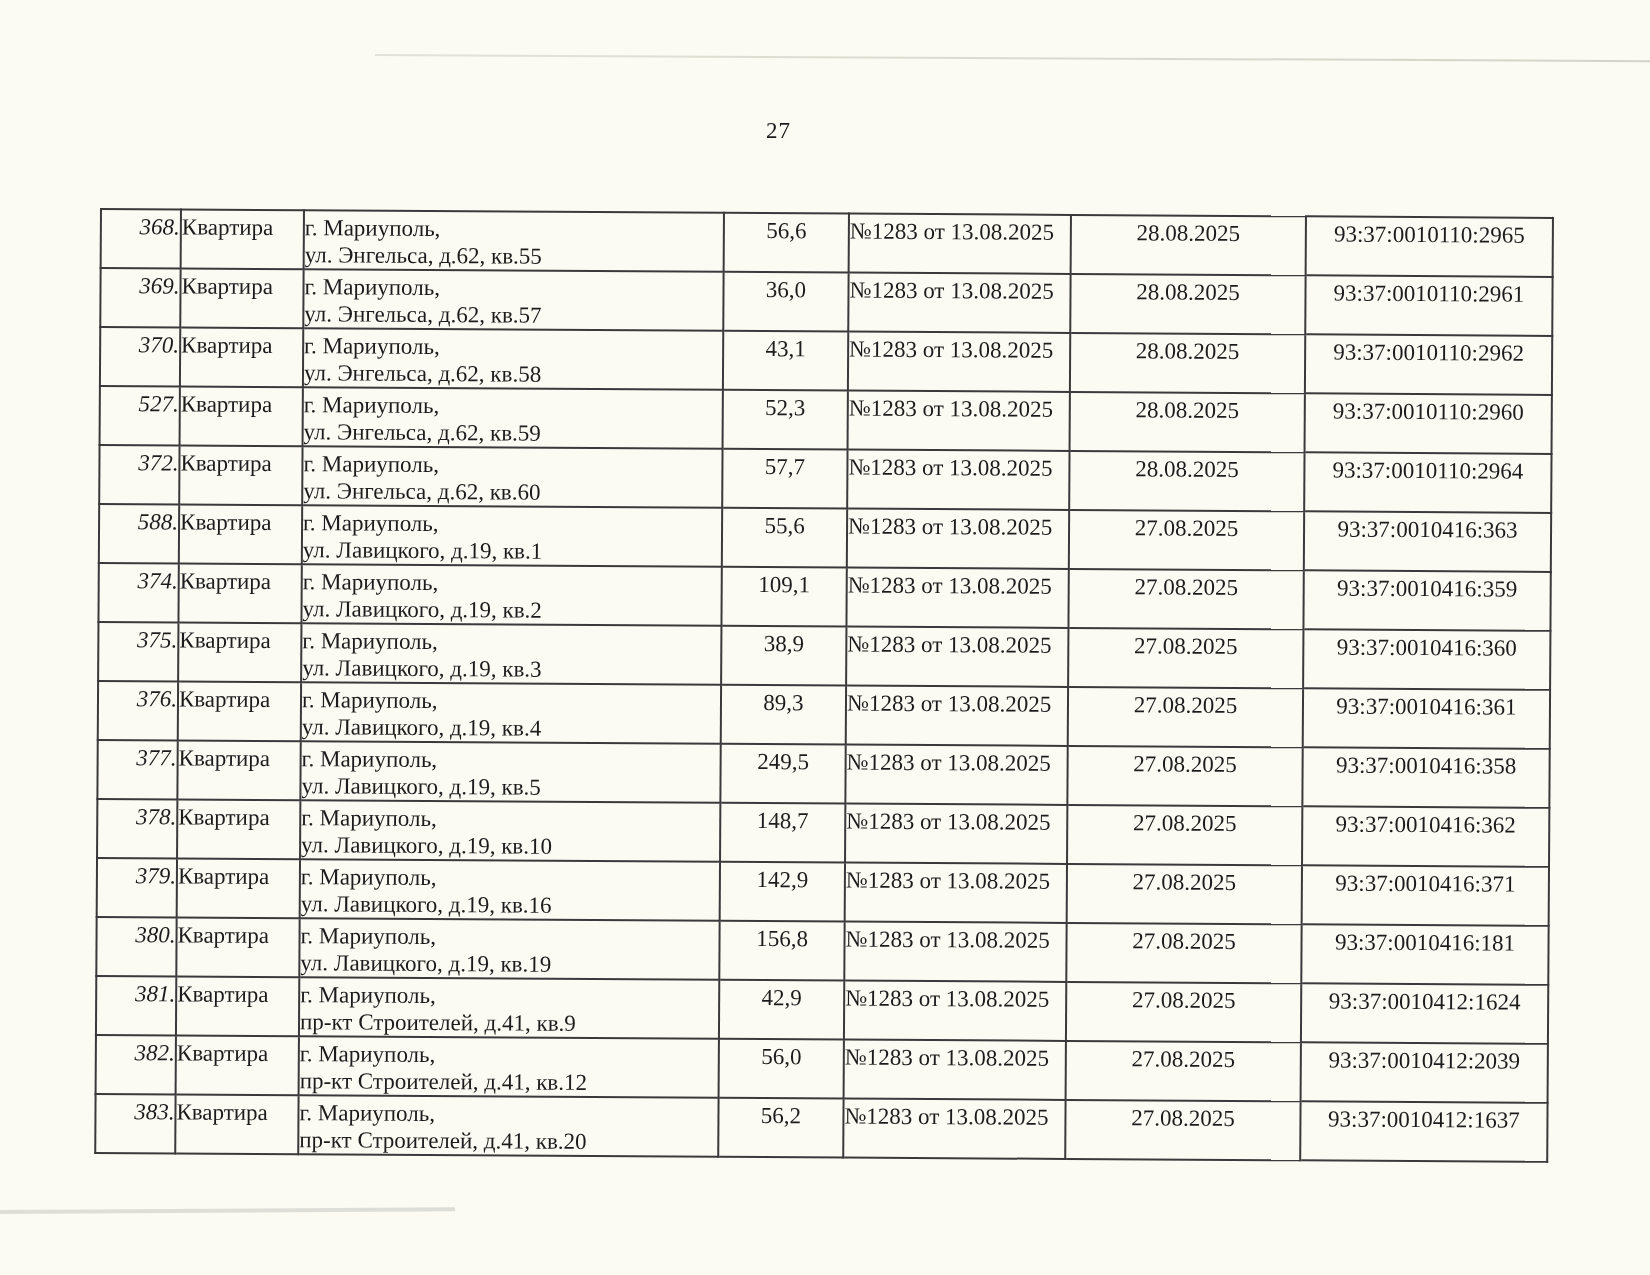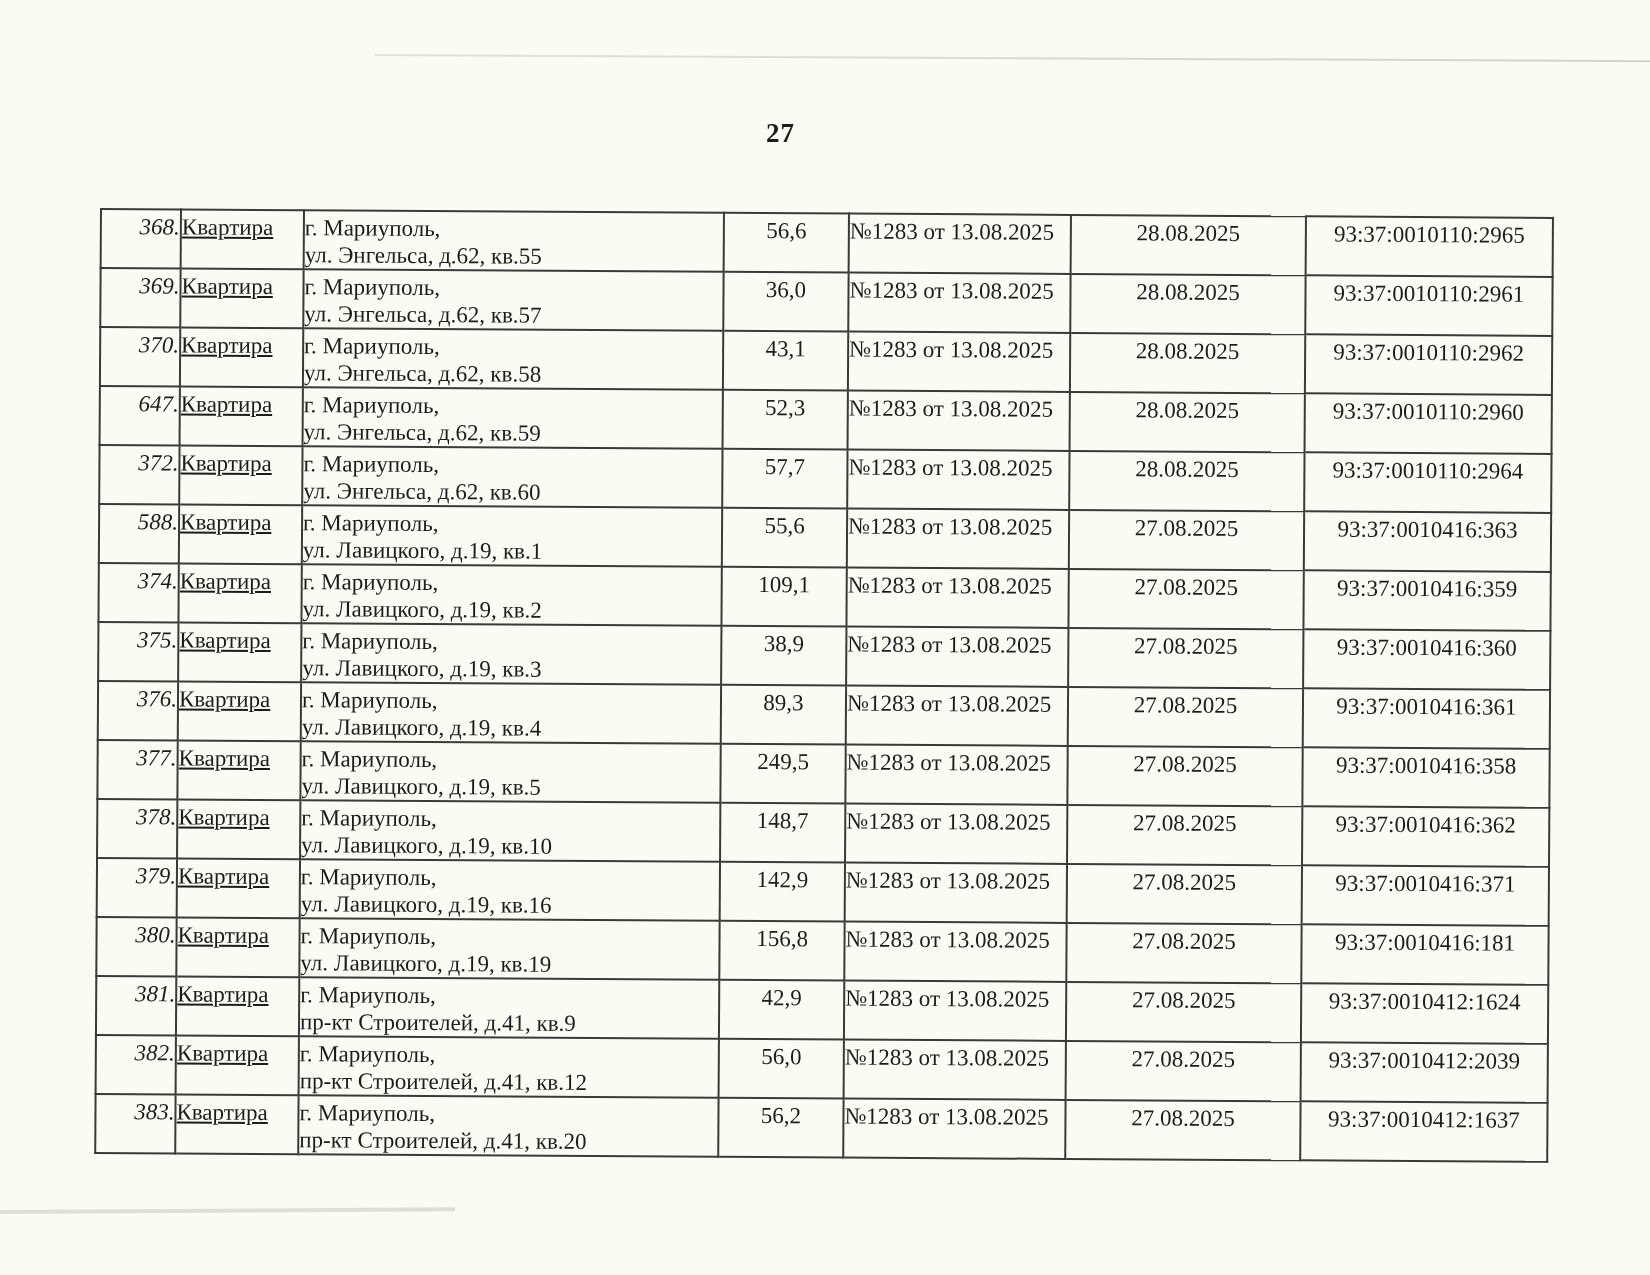--- a/index.html
+++ b/index.html
@@ -15,23 +15,22 @@
   .page {
     position: relative;
     width: 1650px;
     height: 1275px;
     background: #fbfaf3;
   }
   .page-number {
     position: absolute;
     top: 118px;
     left: 766px;
-    font-size: 27px;
+    font-size: 23px;
     letter-spacing: 1px;
-    font-weight: bold;
   }
   
   .artifact-top {
     position: absolute;
     top: 54px;
     left: 375px;
     width: 1275px;
     height: 2px;
     background: linear-gradient(to right, #e3e2d8, #d3d3c8);
     transform: rotate(0.28deg);
@@ -64,21 +63,21 @@
     border: 2px solid #3a3a3a;
     vertical-align: top;
     font-size: 23px;
     line-height: 27px;
     padding: 3px 0 0 0;
     overflow: hidden;
     white-space: nowrap;
   }
   table.doc-table tr { height: 56.5px; }
   td.c-num   { text-align: right; padding-right: 9px; font-style: italic; }
-  td.c-type  { text-align: left;  padding-left: 3px; text-decoration: underline; }
+  td.c-type  { text-align: left;  padding-left: 3px; }
   td.c-addr  { text-align: left;  padding-left: 6px; }
   td.c-area  { text-align: center; margin-left: 8px; }
   td.c-doc   { text-align: left;  padding-left: 8px; }
   td.c-date  { text-align: center; padding-top: 7px; }
   td.c-cad   { text-align: center; padding-top: 7px; }
   .addr-line { display: block; }
 </style>
 </head>
 <body>
 
@@ -130,21 +129,21 @@
             <td class="c-addr">
               <span class="addr-line">г. Мариуполь,</span>
               <span class="addr-line">ул. Энгельса, д.62, кв.58</span>
             </td>
             <td class="c-area">43,1</td>
             <td class="c-doc">№1283 от 13.08.2025</td>
             <td class="c-date">28.08.2025</td>
             <td class="c-cad">93:37:0010110:2962</td>
           </tr>
           <tr>
-            <td class="c-num">647.</td>
+            <td class="c-num">527.</td>
             <td class="c-type">Квартира</td>
             <td class="c-addr">
               <span class="addr-line">г. Мариуполь,</span>
               <span class="addr-line">ул. Энгельса, д.62, кв.59</span>
             </td>
             <td class="c-area">52,3</td>
             <td class="c-doc">№1283 от 13.08.2025</td>
             <td class="c-date">28.08.2025</td>
             <td class="c-cad">93:37:0010110:2960</td>
           </tr>

